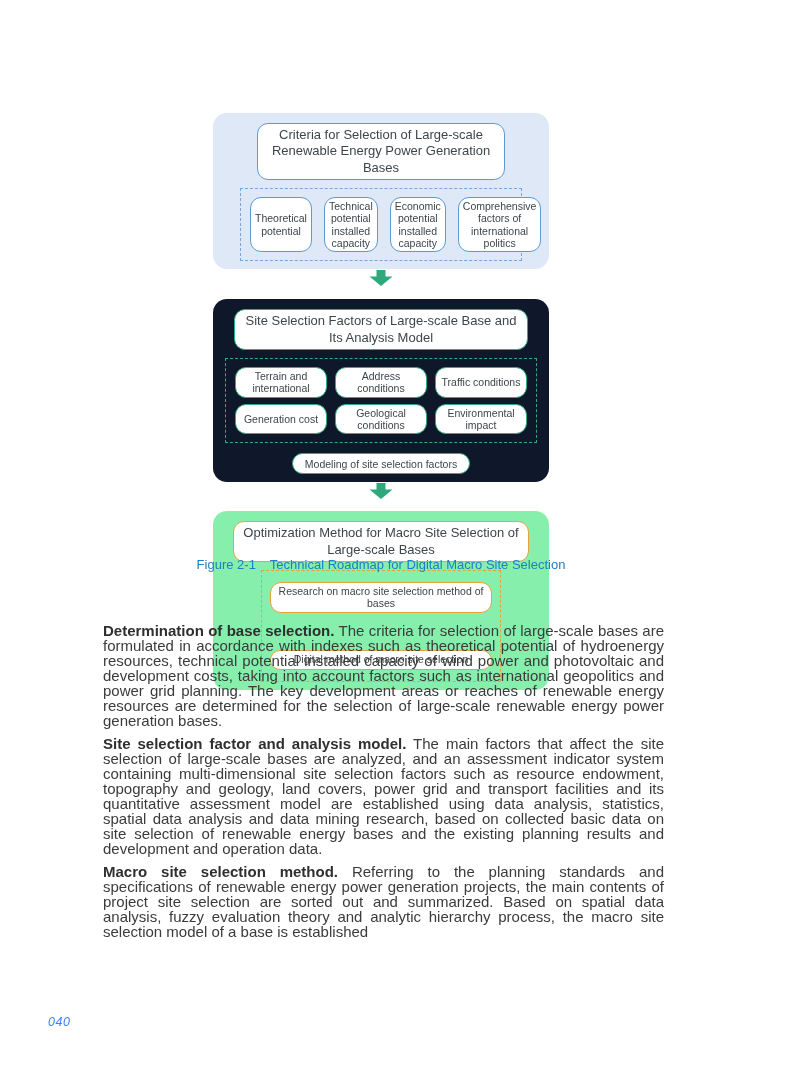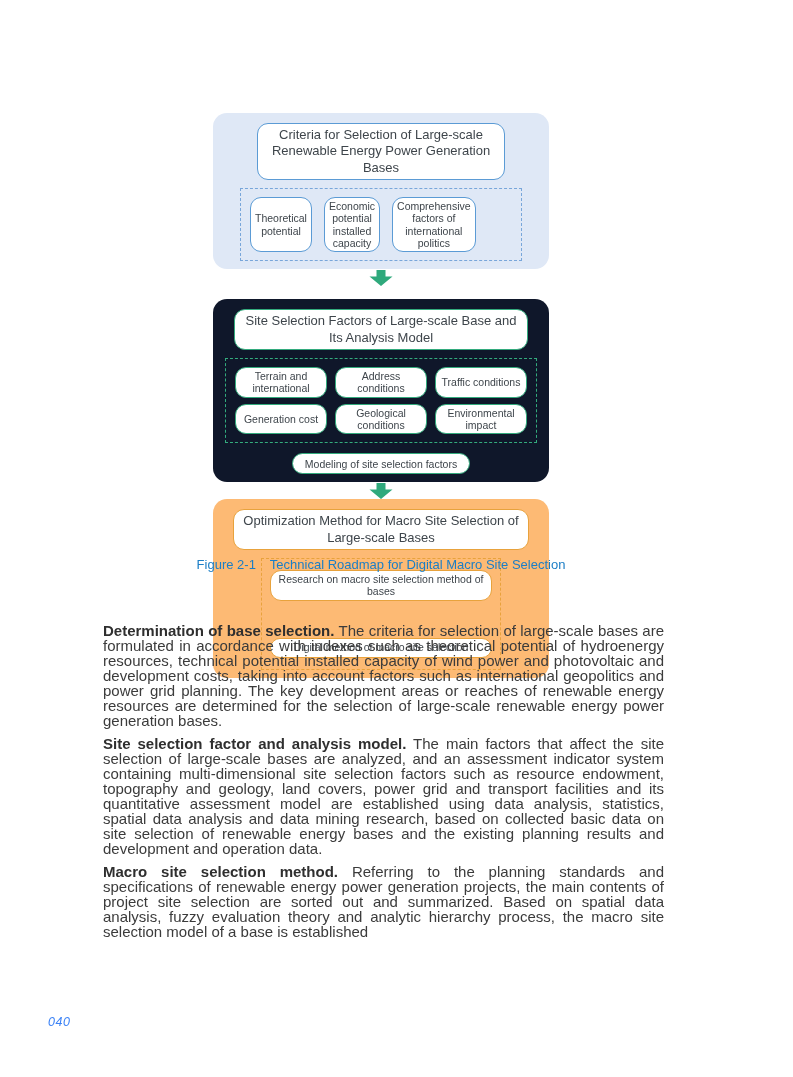--- a/index.html
+++ b/index.html
@@ -17,21 +17,21 @@
     position: absolute;
     left: 213px; top: 113px;
     width: 336px;
   }
   .panel {
     border-radius: 14px;
     padding: 8px 12px;
   }
   .panel-blue   { background: #dfe8f6; }
   .panel-green  { background: #0f172a; margin-top: 13px; }
-  .panel-orange { background: #fdba74; }
+  .panel-orange { background: #86efac; margin-top: 12px; }
 
   .title-box {
     background: #ffffff;
     border: 1.2px solid;
     border-radius: 11px;
     margin: 2px auto 0;
     text-align: center;
     font-size: 13px;
     line-height: 1.25;
     color: #3e454b;
@@ -116,20 +116,21 @@
 </style>
 </head>
 <body>
 
 <div class="diagram">
 
   <div class="panel panel-blue">
     <div class="title-box">Criteria for Selection of Large-scale Renewable Energy Power Generation Bases</div>
     <div class="dashed grid2">
       <div class="item-box">Theoretical potential</div>
+      <div class="item-box">Technical potential installed capacity</div>
       <div class="item-box">Economic potential installed capacity</div>
       <div class="item-box">Comprehensive factors of international politics</div>
     </div>
   </div>
 
   <div class="arrow-row">
     <svg width="26" height="16" viewBox="0 0 26 16">
       <path d="M8.5 0 h9 v6.5 h7 L13 16 1.5 6.5 h7 Z" fill="#2fa97c"></path>
     </svg>
   </div>

